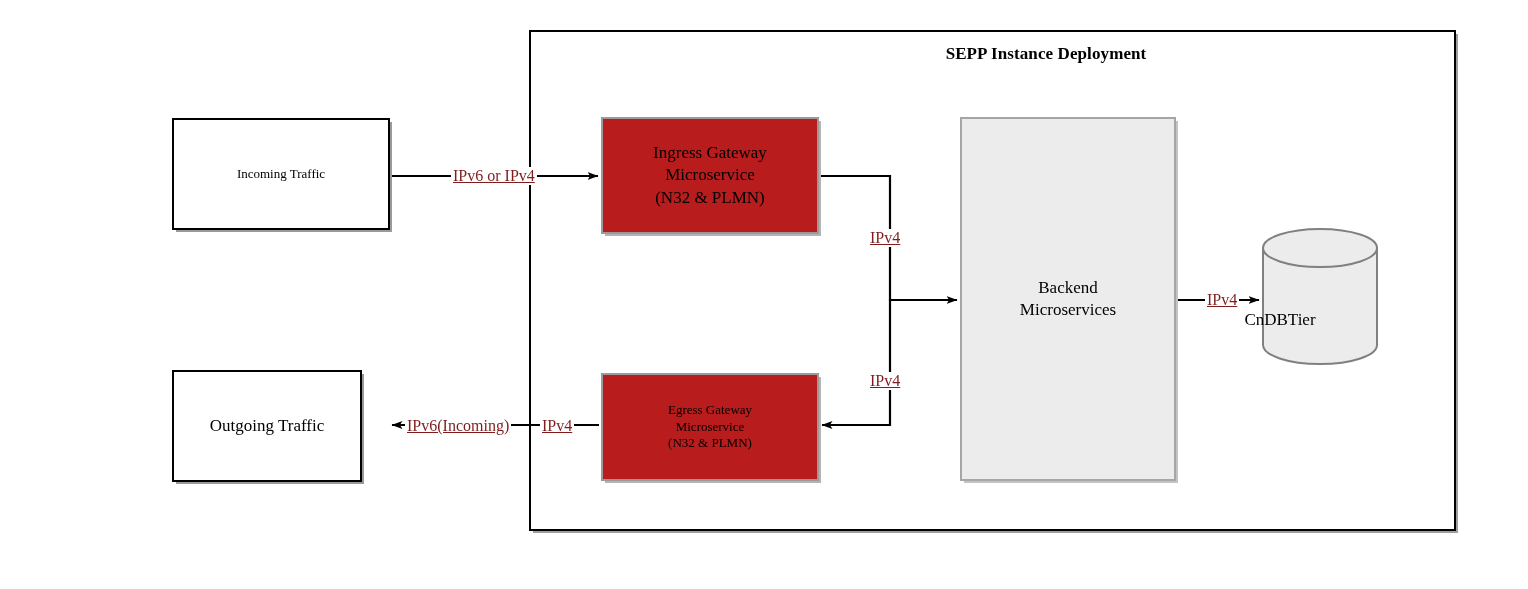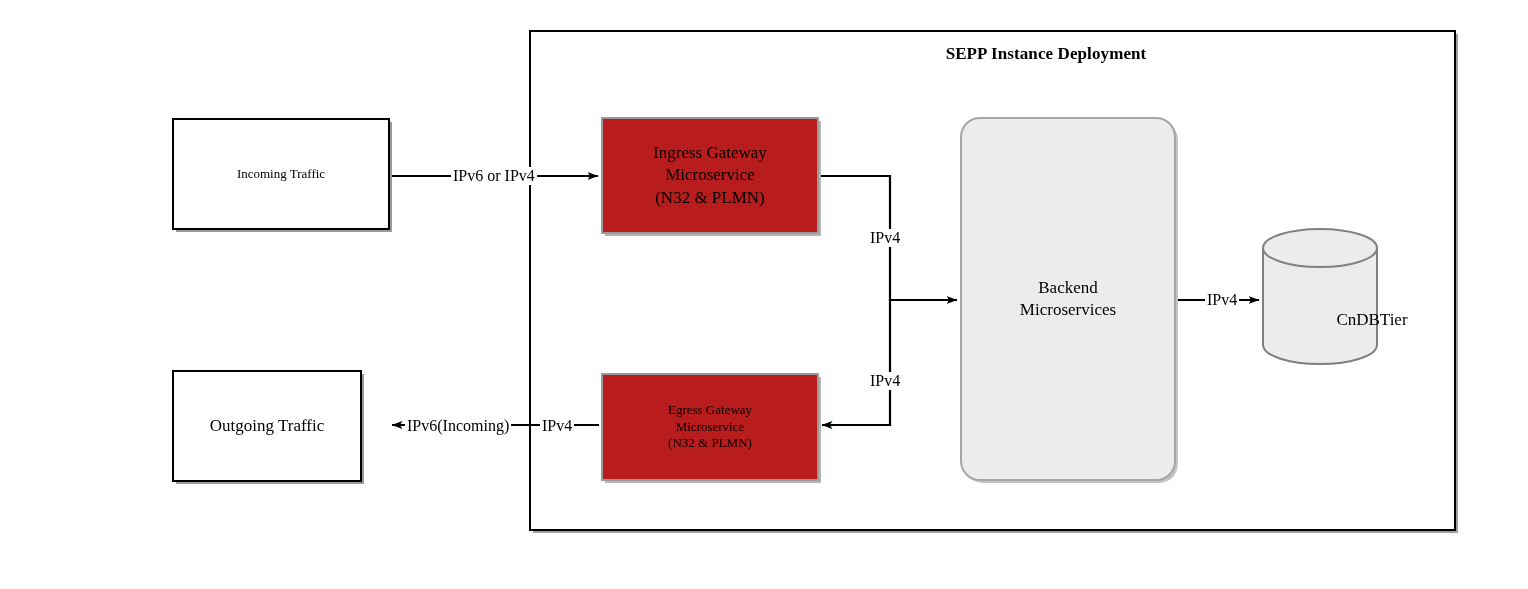--- a/index.html
+++ b/index.html
@@ -78,37 +78,38 @@
   
   #db-node {
     position: absolute;
     left: 1261px;
     top: 227px;
     width: 118px;
     height: 139px;
   }
   #db-label {
     position: absolute;
-    left: 1313px;
+    left: 1221px;
     top: 310px;
     width: 118px;
     text-align: center;
     font-size: 17px;
     color: #000000;
   }
   
   .edge-label {
     position: absolute;
     background: #ffffff;
-    color: #000000;
+    color: #7f1d1d;
     font-size: 16px;
     line-height: 18px;
     white-space: nowrap;
     padding: 0 2px;
     text-align: center;
+    text-decoration: underline;
   }
 </style>
 </head>
 <body>
 
 <div id="canvas">
 
   <svg class="layer" viewBox="0 0 1528 589">
     <defs>
       <marker id="arrowEnd" markerWidth="12" markerHeight="12" refX="10.5" refY="4" orient="auto" markerUnits="userSpaceOnUse">
@@ -153,21 +154,21 @@
 Microservice
 (N32 &amp; PLMN)</span>
   </div>
 
   <div class="node box-gray" style="left:601px; top:373px; width:218px; height:108px; font-size:13px;">
     <span class="lbl">Egress Gateway
 Microservice
 (N32 &amp; PLMN)</span>
   </div>
 
-  <div class="node box-lightgray" style="left:960px; top:117px; width:216px; height:364px; font-size:17px;border-radius:20px;">
+  <div class="node box-lightgray" style="left:960px; top:117px; width:216px; height:364px; font-size:17px;">
     <span class="lbl">Backend
 Microservices</span>
   </div>
 
   <div id="db-node">
     <svg width="118" height="139" viewBox="0 0 118 139">
       <path d="M2,21 L2,118 A57,19 0 0 0 116,118 L116,21 Z" fill="#ececec" stroke="#808080" stroke-width="2"></path>
       <ellipse cx="59" cy="21" rx="57" ry="19" fill="#ececec" stroke="#808080" stroke-width="2"></ellipse>
     </svg>
   </div>

